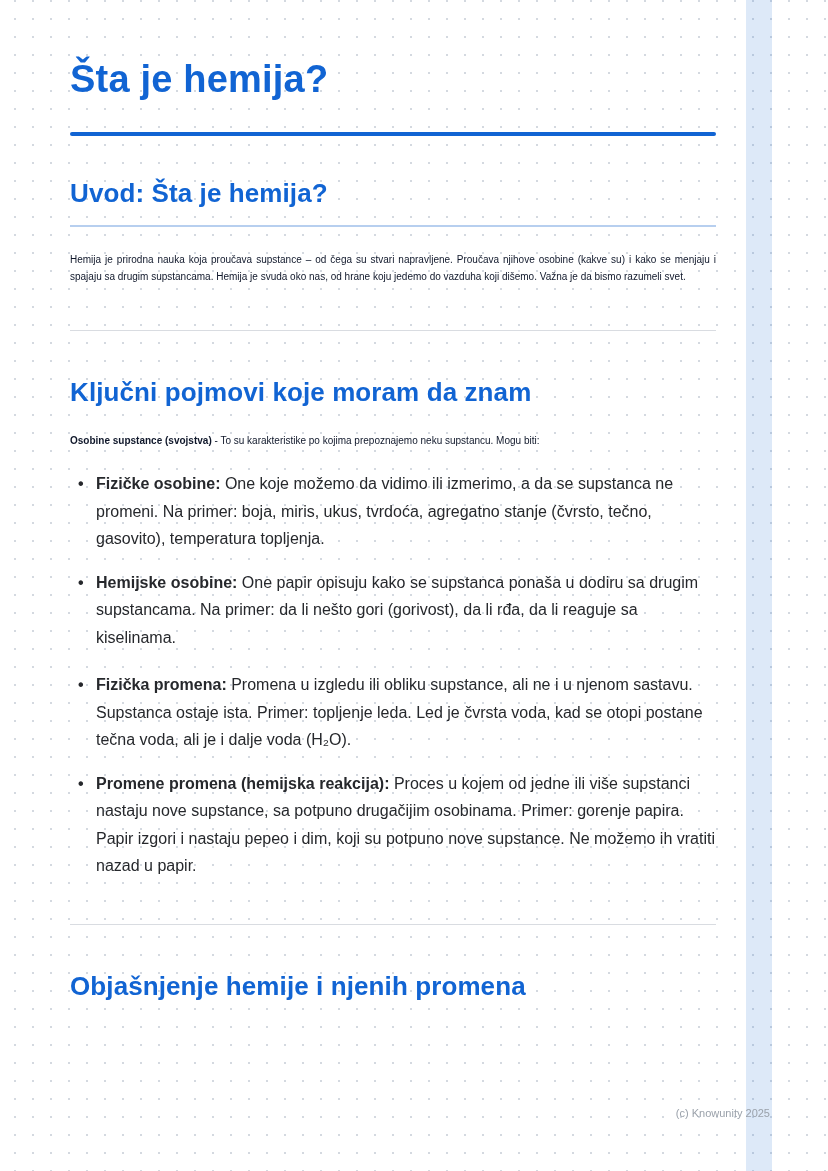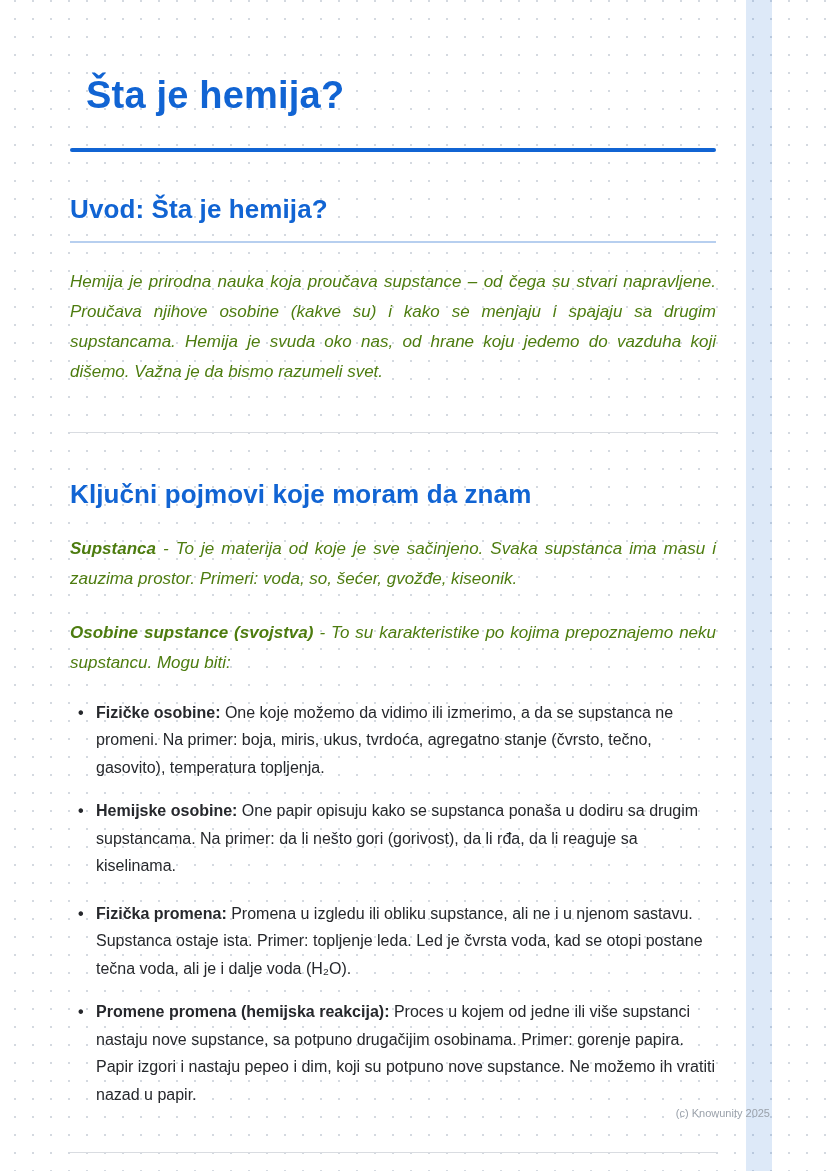--- a/index.html
+++ b/index.html
@@ -26,21 +26,21 @@
     width: 26px;
     background: rgba(46, 118, 210, 0.16);
   }
   .content {
     position: absolute;
     top: 58px;
     left: 70px;
     width: 646px;
   }
   h1.page-title {
-    margin: 16px;
+    margin: 0;
     font-size: 38px;
     line-height: 1.15;
     font-weight: 800;
     color: #1164d3;
     letter-spacing: 0.2px;
   }
   .title-rule {
     margin-top: 30px;
     height: 4px;
     background: #1164d3;
@@ -61,25 +61,24 @@
     margin-top: 42px;
   }
   .section-concepts {
     margin-top: 6px;
   }
   .section-explain {
     margin-top: 8px;
   }
   p.body-text {
     margin: 24px 0 0 0;
-    font-size: 17px;
+    font-size: 10px;
     line-height: 1.78;
     text-align: justify;
-    color: #4d7c0f;
-    font-style: italic;
+    color: #0f172a;
   }
   p.body-text b {
     font-weight: 700;
   }
   ul.bullet-list {
     list-style: none;
     margin: 20px 0 0 6px;
     padding: 0;
   }
   ul.bullet-list li {
@@ -124,21 +123,20 @@
   <section class="section-intro">
     <h2 class="section-heading">Uvod: Šta je hemija?</h2>
     <p class="body-text">Hemija je prirodna nauka koja proučava supstance – od čega su stvari napravljene. Proučava njihove osobine (kakve su) i kako se menjaju i spajaju sa drugim supstancama. Hemija je svuda oko nas, od hrane koju jedemo do vazduha koji dišemo. Važna je da bismo razumeli svet.</p>
   </section>
 
   <hr class="divider">
 
   <section class="section-concepts">
     <h2 class="section-heading">Ključni pojmovi koje moram da znam</h2>
 
-    <p class="body-text"><b>Supstanca</b><span> - To je materija od koje je sve sačinjeno. Svaka supstanca ima masu i zauzima prostor. Primeri: voda, so, šećer, gvožđe, kiseonik.</span></p>
 
     <p class="body-text"><b>Osobine supstance (svojstva)</b><span> - To su karakteristike po kojima prepoznajemo neku supstancu. Mogu biti:</span></p>
 
     <ul class="bullet-list">
       <li><b>Fizičke osobine:</b><span> One koje možemo da vidimo ili izmerimo, a da se supstanca ne promeni. Na primer: boja, miris, ukus, tvrdoća, agregatno stanje (čvrsto, tečno, gasovito), temperatura topljenja.</span></li>
       <li><b>Hemijske osobine:</b><span> One papir opisuju kako se supstanca ponaša u dodiru sa drugim supstancama. Na primer: da li nešto gori (gorivost), da li rđa, da li reaguje sa kiselinama.</span></li>
     </ul>
 
 
     <ul class="bullet-list">

